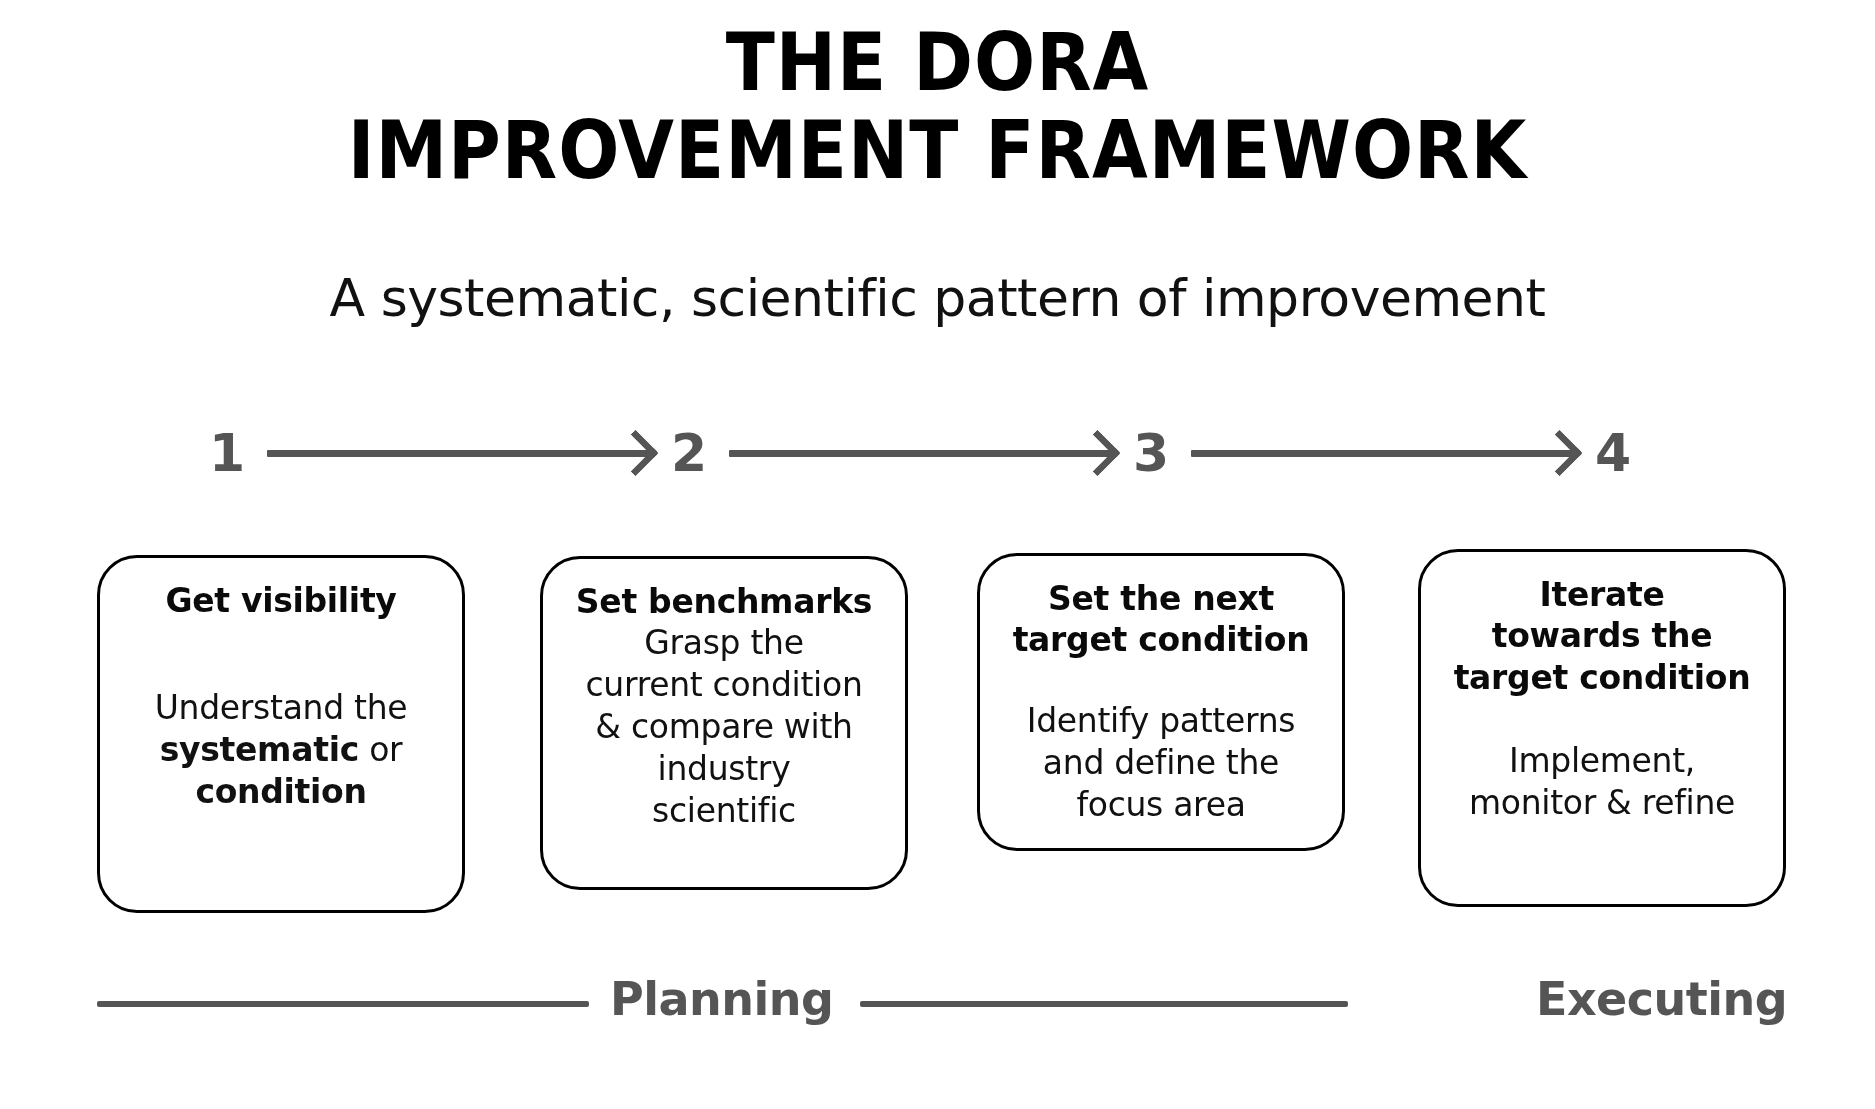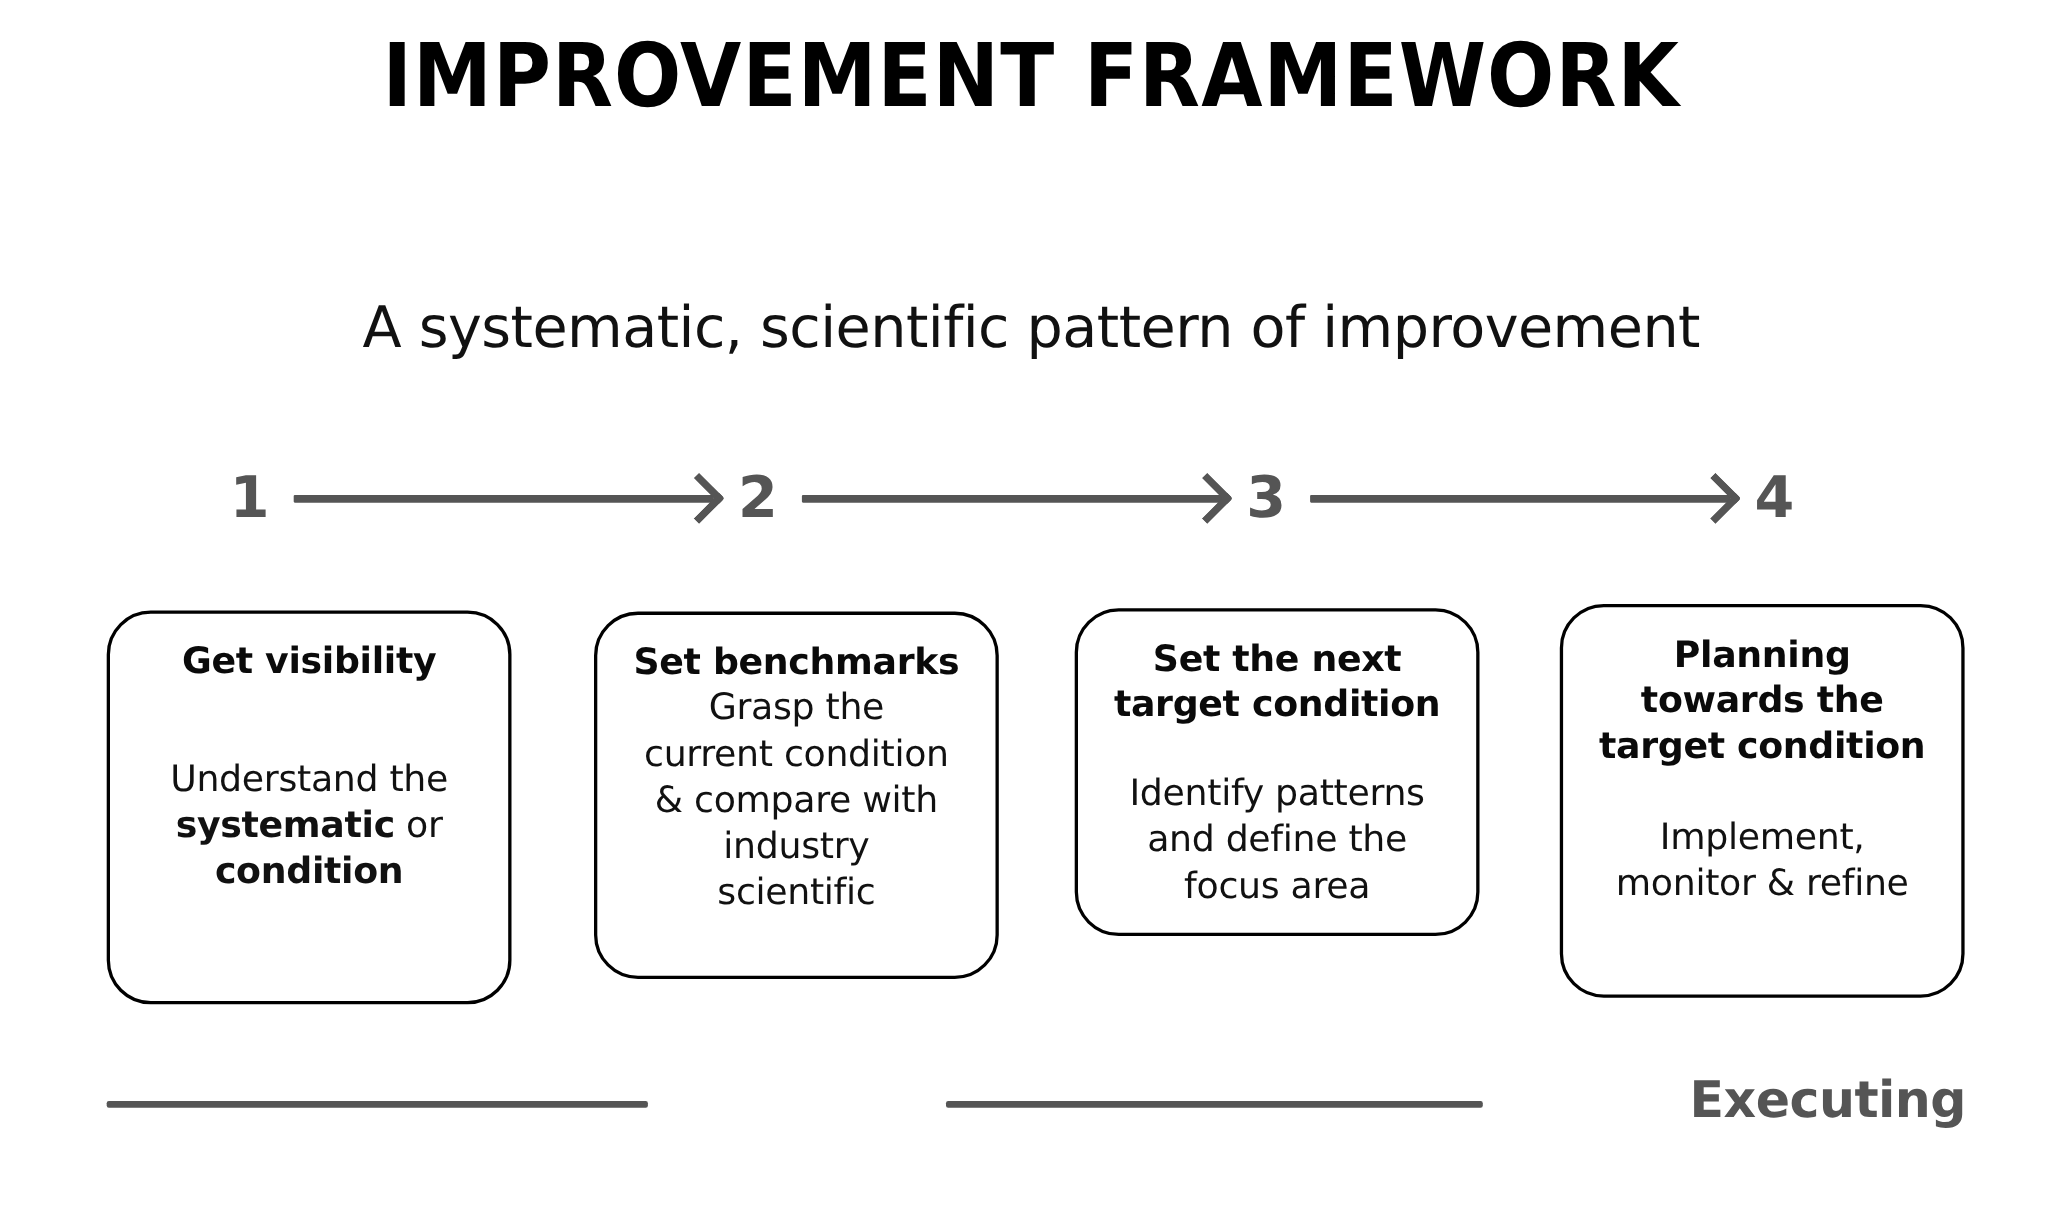--- a/index.html
+++ b/index.html
@@ -179,20 +179,21 @@
   }
   #phase-planning  { left: 610px; }
   #phase-executing { left: 1536px; }
 </style>
 </head>
 <body>
 
 <div class="page">
 
   <div class="title-block">
+    <div class="title-line l1">THE DORA</div>
     <div class="title-line l2">IMPROVEMENT FRAMEWORK</div>
   </div>
 
   <div class="subtitle">A systematic, scientific pattern of improvement</div>
 
   <div class="steps-row">
     <div class="step-num">1</div>
     <div class="arrow">
       <div class="shaft"></div>
       <div class="head"></div>
@@ -242,32 +243,33 @@
       <div class="gap-lg"></div>
       <div class="body">
         <span>Identify patterns</span><br>
         <span>and define the</span><br>
         <span>focus area</span>
       </div>
     </div>
 
     <div class="card" id="card-4">
       <div class="heading">
-        <span>Planning</span><br>
+        <span>Iterate</span><br>
         <span>towards the</span><br>
         <span>target condition</span>
       </div>
       <div class="gap-lg"></div>
       <div class="body">
         <span>Implement,</span><br>
         <span>monitor &amp; refine</span>
       </div>
     </div>
 
   </div>
 
   <div class="phase-bar">
     <div class="phase-line" id="phase-line-1"></div>
+    <div class="phase-label" id="phase-planning">Planning</div>
     <div class="phase-line" id="phase-line-2"></div>
     <div class="phase-label" id="phase-executing">Executing</div>
   </div>
 
 </div>
 
 </body></html>

